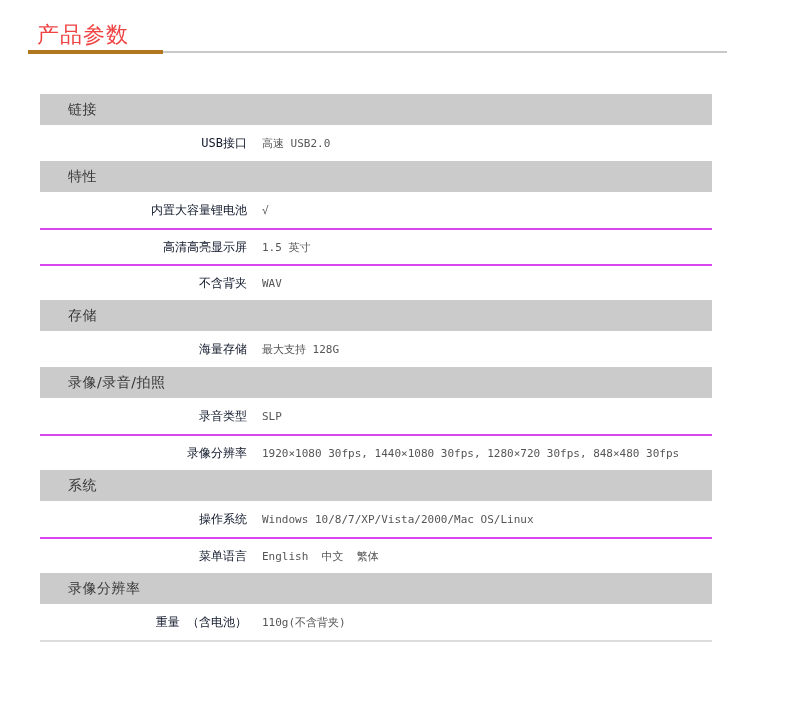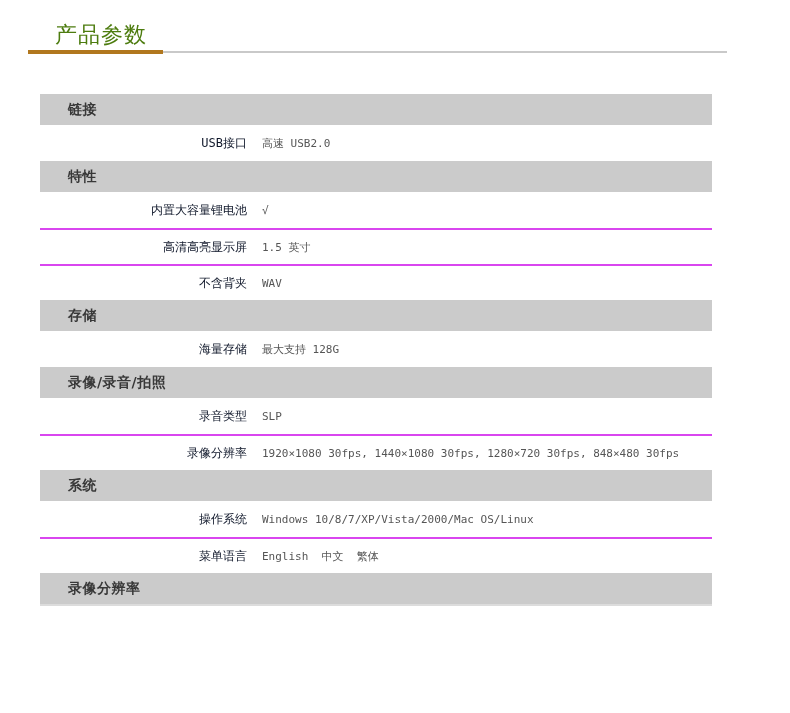--- a/index.html
+++ b/index.html
@@ -11,25 +11,25 @@
   .page {
     position: relative;
     width: 790px;
     height: 713px;
     background: #ffffff;
     overflow: hidden;
     box-sizing: border-box;
     padding-top: 21px;
   }
   .page-title {
-    margin: 0 0 0 55px;
+    margin: 0 0 0 37px;
     font-size: 22px;
     line-height: 28px;
     font-weight: normal;
-    color: #4d7c0f;
+    color: #ef4444;
     letter-spacing: 1px;
   }
   .title-rule {
     display: flex;
     align-items: flex-start;
     margin: 1px 0 0 28px;
     width: 699px;
     height: 4px;
   }
   .rule-accent {
@@ -51,21 +51,21 @@
   .section-header {
     height: 31px;
     background: var(--bar, #cbcbcb);
     display: flex;
     align-items: center;
     padding-left: 28px;
     box-sizing: border-box;
   }
   .section-title {
     font-size: 14px;
-    font-weight: bold;
+    font-weight: normal;
     color: #383838;
     letter-spacing: 0.5px;
   }
   .spec-row {
     height: 36px;
     display: flex;
     align-items: center;
     box-sizing: border-box;
     font-family: "DejaVu Sans Mono", "Liberation Mono", monospace;
   }
@@ -177,16 +177,20 @@
   </div>
 </div>
   </section>
 
   <section class="spec-section">
     <div class="section-header">
       <span class="section-title">录像分辨率</span>
     </div>
     <div class="rows">
 
+  <div class="spec-row">
+    <div class="spec-label">重量 （含电池）</div>
+    <div class="spec-value">110g(不含背夹)</div>
+  </div>
 </div>
   </section>
 </div>
 </div>
 
 </body></html>

